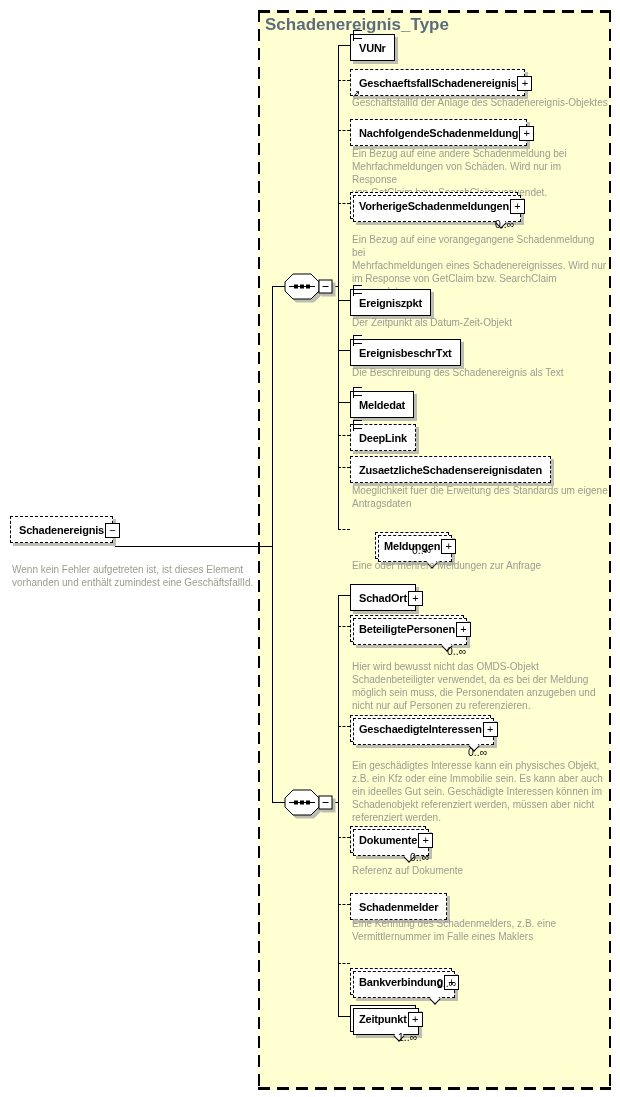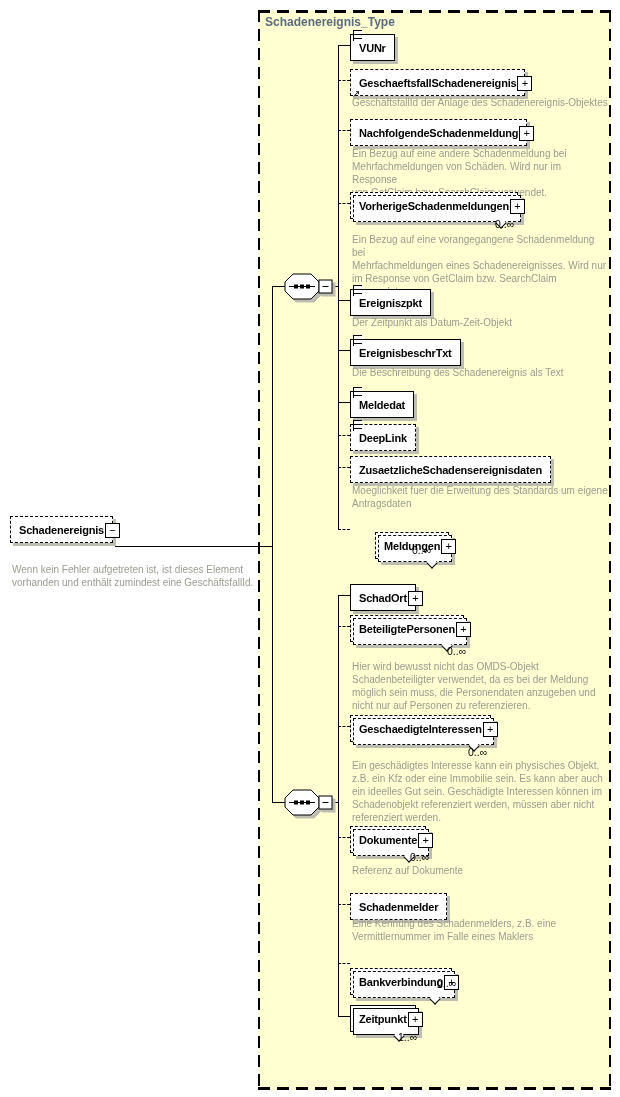--- a/index.html
+++ b/index.html
@@ -6,21 +6,21 @@
   #canvas{
     position:relative; width:620px; height:1097px; overflow:hidden;
     font-family:"Liberation Sans","DejaVu Sans",sans-serif;
     --shadow:#bdbdb1; --yellow:#ffffd2; --ann:#9c9c90; --titlecol:#5b6c7e;
   }
   
   .ctype{position:absolute; left:258px; top:10px; width:353px; height:1080px; background:var(--yellow); z-index:0;}
   .edge{position:absolute; z-index:1;}
   .edge.h{left:0; width:100%; height:3px; background:repeating-linear-gradient(90deg,#000 0 12px,transparent 12px 19px);}
   .edge.v{top:0; height:100%; width:2px; background:repeating-linear-gradient(180deg,#000 0 12px,transparent 12px 19px);}
-  .ctype-title{position:absolute; left:7px; top:5px; font-size:12px; font-weight:bold; color:var(--titlecol); white-space:nowrap;}
+  .ctype-title{position:absolute; left:7px; top:5px; font-size:17px; font-weight:bold; color:var(--titlecol); white-space:nowrap;}
 
   
   .hline{position:absolute; height:0; border-top:1px solid #000; z-index:1;}
   .hline.dash{border-top-style:dashed;}
   .vline{position:absolute; width:0; border-left:1px solid #000; z-index:1;}
 
   
   .node{position:absolute; left:350px; background:#fff; border:1px solid #000; padding:3px 8px 4px 8px; z-index:2; box-shadow:3px 3px 0 var(--shadow); white-space:nowrap;}
   .node.dashed{border-style:dashed;}
   .node.stacked{box-shadow:none;}
@@ -164,20 +164,21 @@
   <div class="desc" style="top:484px;">Moeglichkeit fuer die Erweitung des Standards um eigene
 Antragsdaten</div>
 
   <div class="node dashed stacked" style="top:532px;margin-left:25px;">
     <span class="stack-back"></span>
     <span class="notch"></span>
     <span class="ename">Meldungen</span>
     <span class="expand">+</span>
   </div>
   <div class="card" style="left:412px; top:544px;">0..∞</div>
+  <div class="desc" style="top:559px;">Eine oder mehrere Meldungen zur Anfrage</div>
 
   <div class="node" style="top:584px;">
     <span class="ename">SchadOrt</span>
     <span class="expand">+</span>
   </div>
 
   <div class="node dashed stacked" style="top:615px;">
     <span class="stack-back"></span>
     <span class="notch"></span>
     <span class="ename">BeteiligtePersonen</span>

